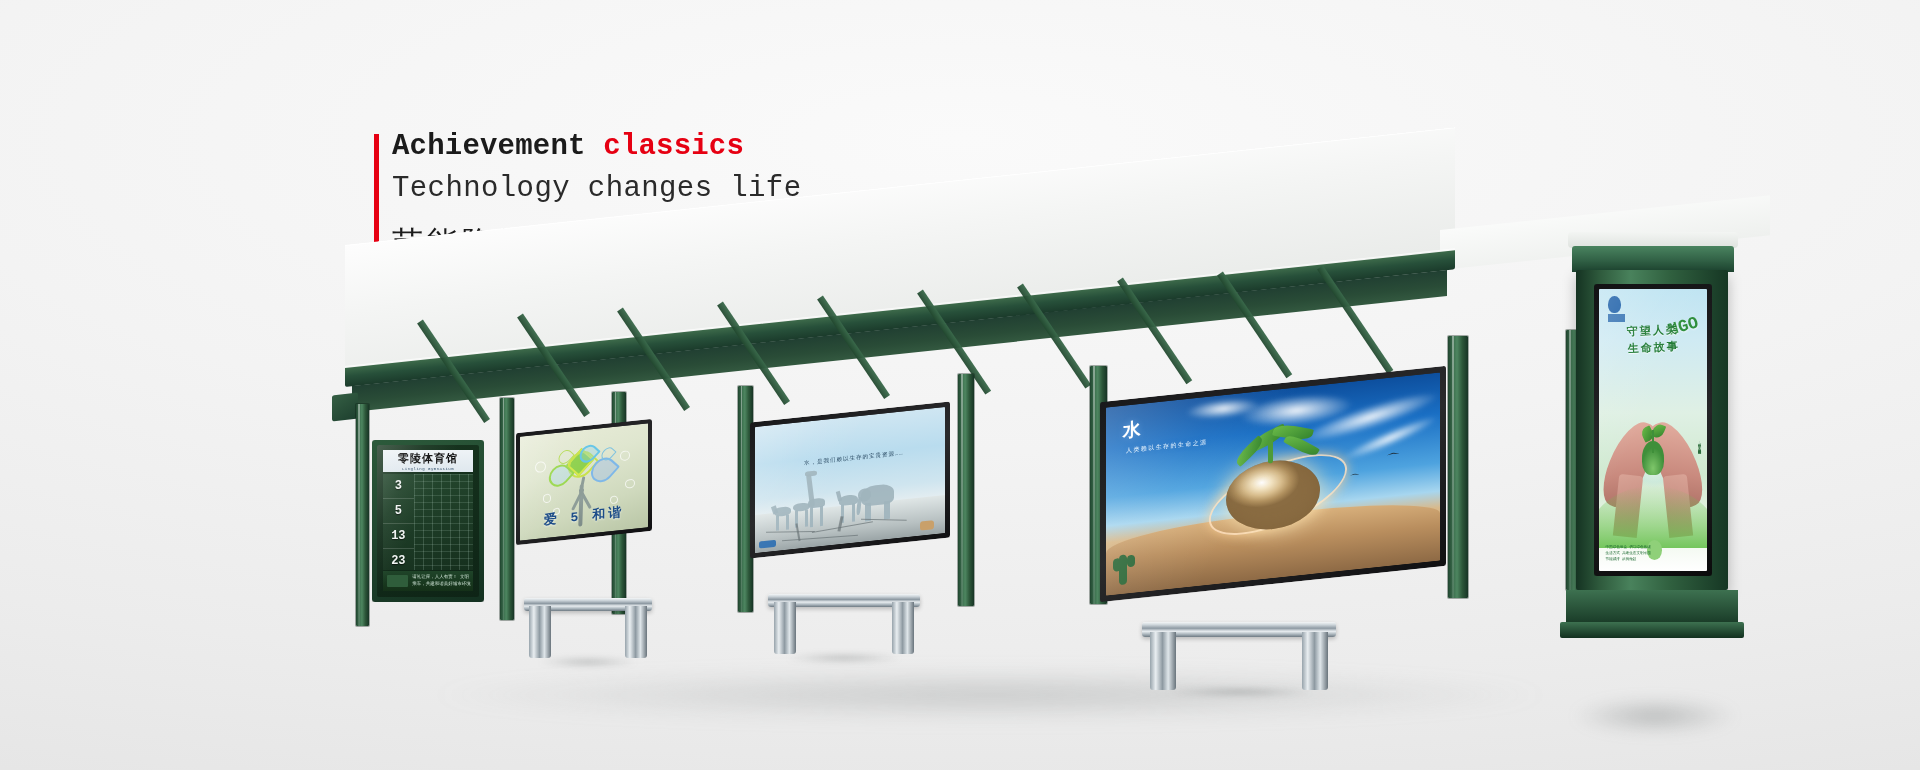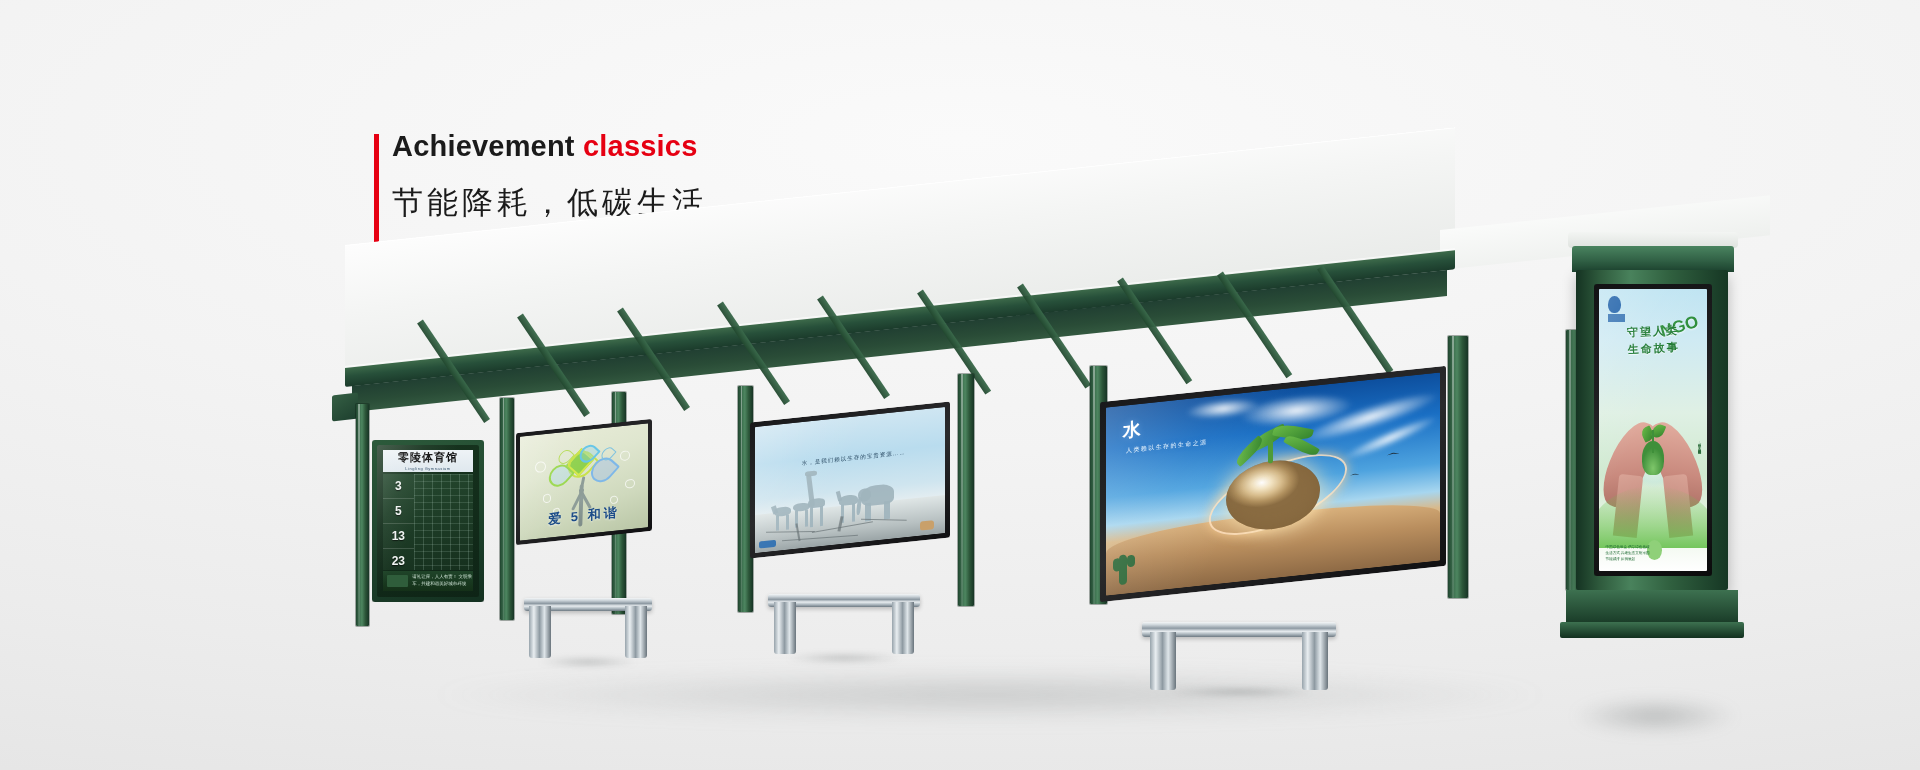--- a/index.html
+++ b/index.html
@@ -5,21 +5,21 @@
   html,body{margin:0;padding:0;}
   body{
     width:1920px;height:770px;overflow:hidden;
     background:#f2f2f2;
     font-family:"Liberation Sans","DejaVu Sans",sans-serif;
     position:relative;
   }
   #stage{position:absolute;left:0;top:0;width:1920px;height:770px;
     background:
       radial-gradient(120% 90% at 50% 18%, #fafafa 0%, #f3f3f3 45%, #ececec 78%, #e6e6e6 100%);
-    overflow:hidden;}
+    overflow:hidden;font-family:Liberation Mono, monospace;}
 
   
   .floor-shadow{position:absolute;left:300px;top:660px;width:1380px;height:70px;
     background:radial-gradient(55% 50% at 50% 50%, rgba(120,125,125,.30) 0%, rgba(140,145,145,.12) 48%, rgba(0,0,0,0) 74%);
     filter:blur(9px);}
   .floor-shadow2{position:absolute;left:1540px;top:690px;width:230px;height:52px;
     background:radial-gradient(50% 50% at 50% 50%, rgba(110,115,115,.38) 0%, rgba(0,0,0,0) 72%);
     filter:blur(7px);}
 
   
@@ -189,20 +189,21 @@
 <body>
 
 <div id="stage">
 
   <div class="floor-shadow"></div>
   <div class="floor-shadow2"></div>
 
   <div class="redbar"></div>
   <div class="headline">
     <div class="h1"><span>Achievement </span><span class="red">classics</span></div>
+    <div class="h2">Technology changes life</div>
     <div class="h3">节能降耗，低碳生活。</div>
     <div class="h4">科技改变生活，匠心缔造品质</div>
   </div>
 
   <div id="shelter">
 
     <div class="canopy-top"></div>
     <div class="canopy-top2"></div>
     <div class="canopy-edge-hi"></div>
     <div class="canopy-front"></div>

